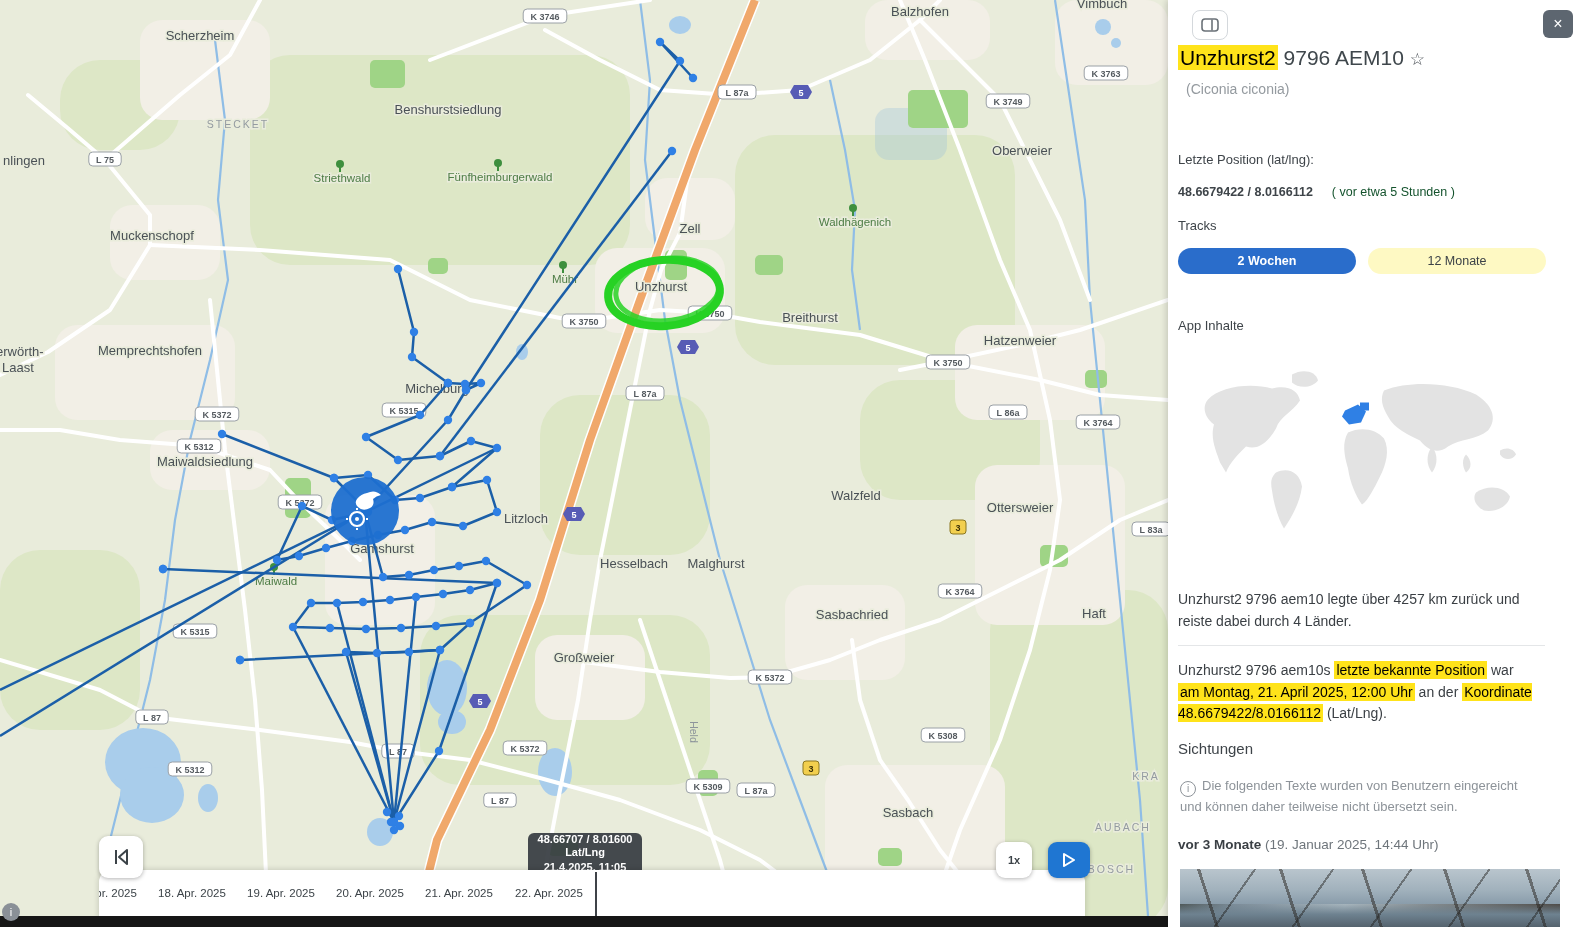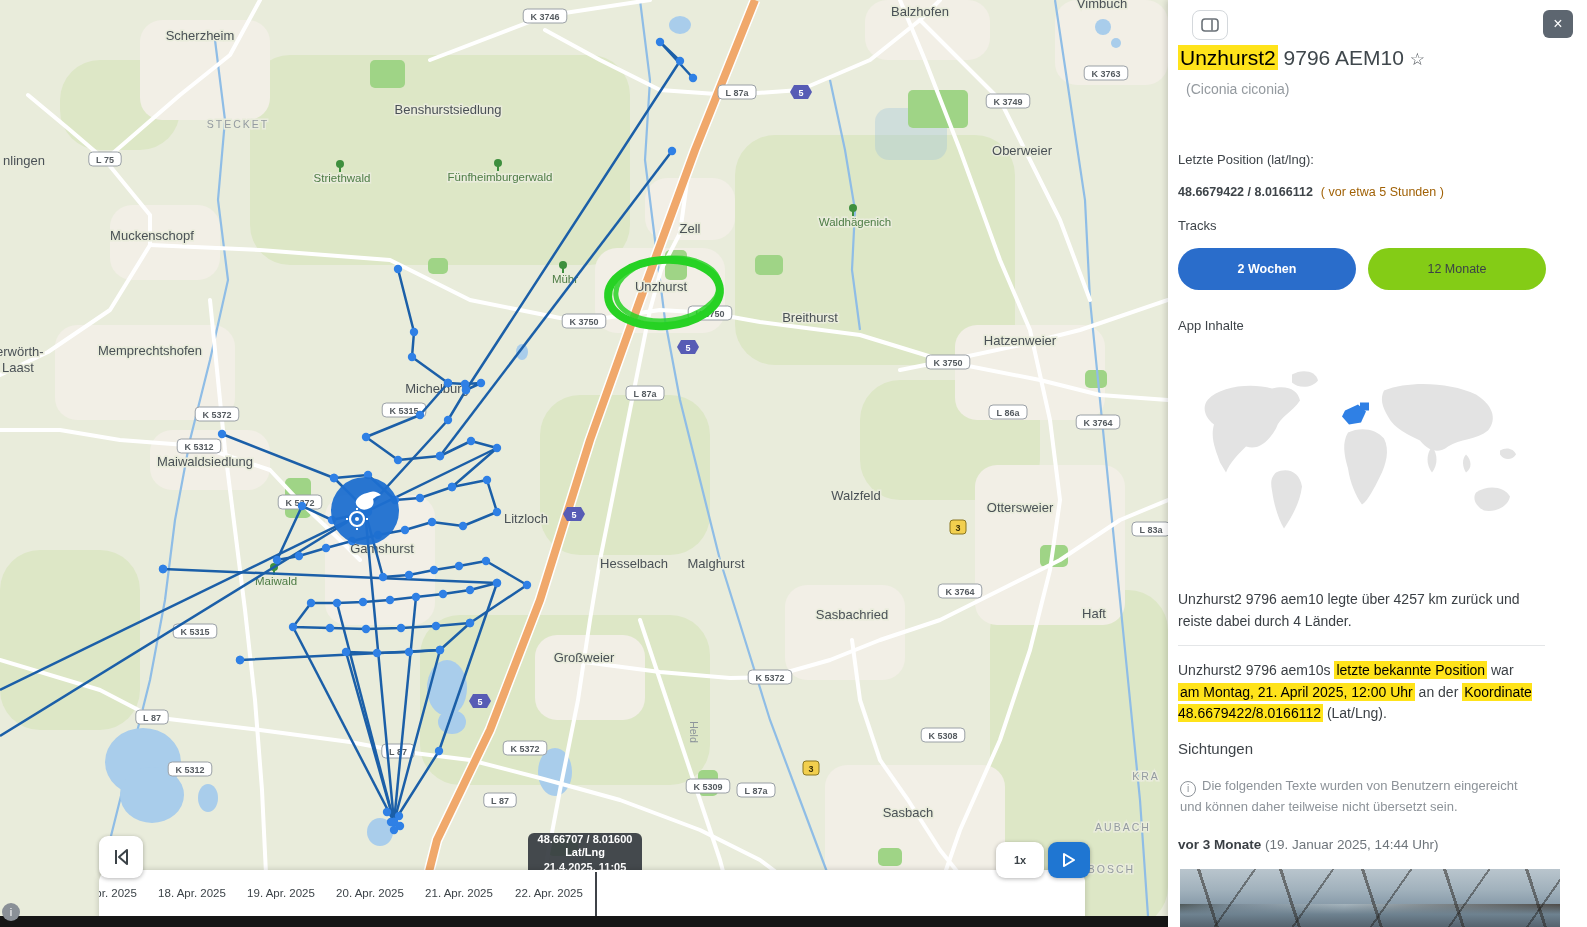--- a/index.html
+++ b/index.html
@@ -11,46 +11,46 @@
   
   #timeline{position:absolute;left:99px;top:870px;width:986px;height:50px;background:#fff;
     border-radius:12px 12px 0 0;box-shadow:0 0 6px rgba(0,0,0,.18);overflow:hidden;}
   .tl-date{position:absolute;top:17px;transform:translateX(-50%);font-size:11.5px;color:#3c4348;white-space:nowrap;}
   #tl-cursor{position:absolute;top:2px;bottom:2px;width:2px;background:#3f4348;}
   #bottom-bar{position:absolute;left:0;top:916px;width:1180px;height:11px;background:#161616;}
   
   .map-btn{position:absolute;display:flex;align-items:center;justify-content:center;
     border-radius:9px;box-shadow:0 1px 4px rgba(0,0,0,.3);cursor:pointer;}
   #btn-skip-start{left:99px;top:836px;width:44px;height:42px;background:#fff;}
-  #btn-speed{left:996px;top:842px;width:48px;height:36px;background:#fff;font-size:11px;font-weight:bold;color:#3c4348;}
+  #btn-speed{left:996px;top:842px;width:36px;height:36px;background:#fff;font-size:11px;font-weight:bold;color:#3c4348;}
   #btn-play{left:1048px;top:842px;width:42px;height:36px;background:#1f76d2;}
   #map-tooltip{position:absolute;left:528px;top:833px;width:114px;height:44px;background:rgba(55,60,66,.93);
     border-radius:6px;color:#fff;font-size:11px;font-weight:bold;text-align:center;
     display:flex;flex-direction:column;gap:2px;line-height:13px;}
   #attrib{position:absolute;left:2px;top:903px;width:18px;height:18px;border-radius:50%;background:#8a9097;
     color:#fff;font-size:11px;display:flex;align-items:center;justify-content:center;}
   
   #sidebar{position:absolute;left:1168px;top:0;width:419px;height:927px;background:#fff;
     box-shadow:-2px 0 6px rgba(0,0,0,.15);}
   #btn-panel-toggle{position:absolute;left:24px;top:10px;width:34px;height:28px;border:1px solid #d4d8dc;
     border-radius:8px;background:#fff;display:flex;align-items:center;justify-content:center;cursor:pointer;}
   #btn-close{position:absolute;left:375px;top:10px;width:30px;height:28px;background:#5d6670;border-radius:6px;
     color:#fff;font-size:16px;display:flex;align-items:center;justify-content:center;cursor:pointer;}
   #sb-title{position:absolute;left:10px;top:46px;font-size:21px;color:#3f474c;white-space:nowrap;}
   #sb-title mark{background:#ffe31a;padding:1px 2px;margin-top:40px;}
   #sb-star{font-size:17px;color:#4a5056;margin-left:6px;cursor:pointer;}
   #sb-subtitle{position:absolute;left:10px;top:81px;font-size:14px;color:#949a9f;margin-left:8px;}
   .sb-h{position:absolute;left:10px;font-size:13px;font-weight:normal;color:#3e4449;}
   #sb-pos-line{position:absolute;left:10px;top:185px;font-size:12.5px;color:#3e4449;}
   #sb-pos-line b{font-size:12.5px;}
-  #sb-pos-ago{color:#a16207;font-weight:normal;margin-left:8px;}
-  .track-btn{position:absolute;top:248px;width:178px;height:42px;border:none;border-radius:21px;
+  #sb-pos-ago{color:#14532d;font-weight:normal;margin-left:19px;}
+  .track-btn{position:absolute;top:248px;width:178px;height:26px;border:none;border-radius:21px;
     font-family:"Liberation Sans",sans-serif;font-size:12.5px;cursor:pointer;}
   #btn-2w{left:10px;background:#2a6dcb;color:#fff;font-weight:bold;}
-  #btn-12m{left:200px;background:#84cc16;color:#3c4247;}
+  #btn-12m{left:200px;background:#fef9c3;color:#3c4247;}
   #world-map{position:absolute;left:12px;top:352px;width:368px;height:205px;}
   #sb-summary{position:absolute;left:10px;top:588px;width:356px;font-size:14px;line-height:22px;color:#3a3f44;}
   #sb-divider{position:absolute;left:10px;top:645px;width:367px;height:1px;background:#e4e6e8;}
   #sb-pos-para{position:absolute;left:10px;top:660px;width:356px;font-size:14px;line-height:21.5px;color:#3a3f44;}
   #sb-pos-para mark{background:#ffe31a;padding:1px 2px;}
   #sb-sightings{top:740px;font-size:15px;}
   #sb-info{position:absolute;left:12px;top:776px;width:352px;font-size:13px;line-height:19px;color:#8d9399;}
   #info-icon{display:inline-block;width:14px;height:14px;border:1.4px solid #8d9399;border-radius:50%;
     font-size:10px;line-height:14px;text-align:center;margin-right:6px;vertical-align:-2px;}
   #sb-sight-meta{position:absolute;left:10px;top:837px;font-size:13.5px;color:#3a3f44;}

